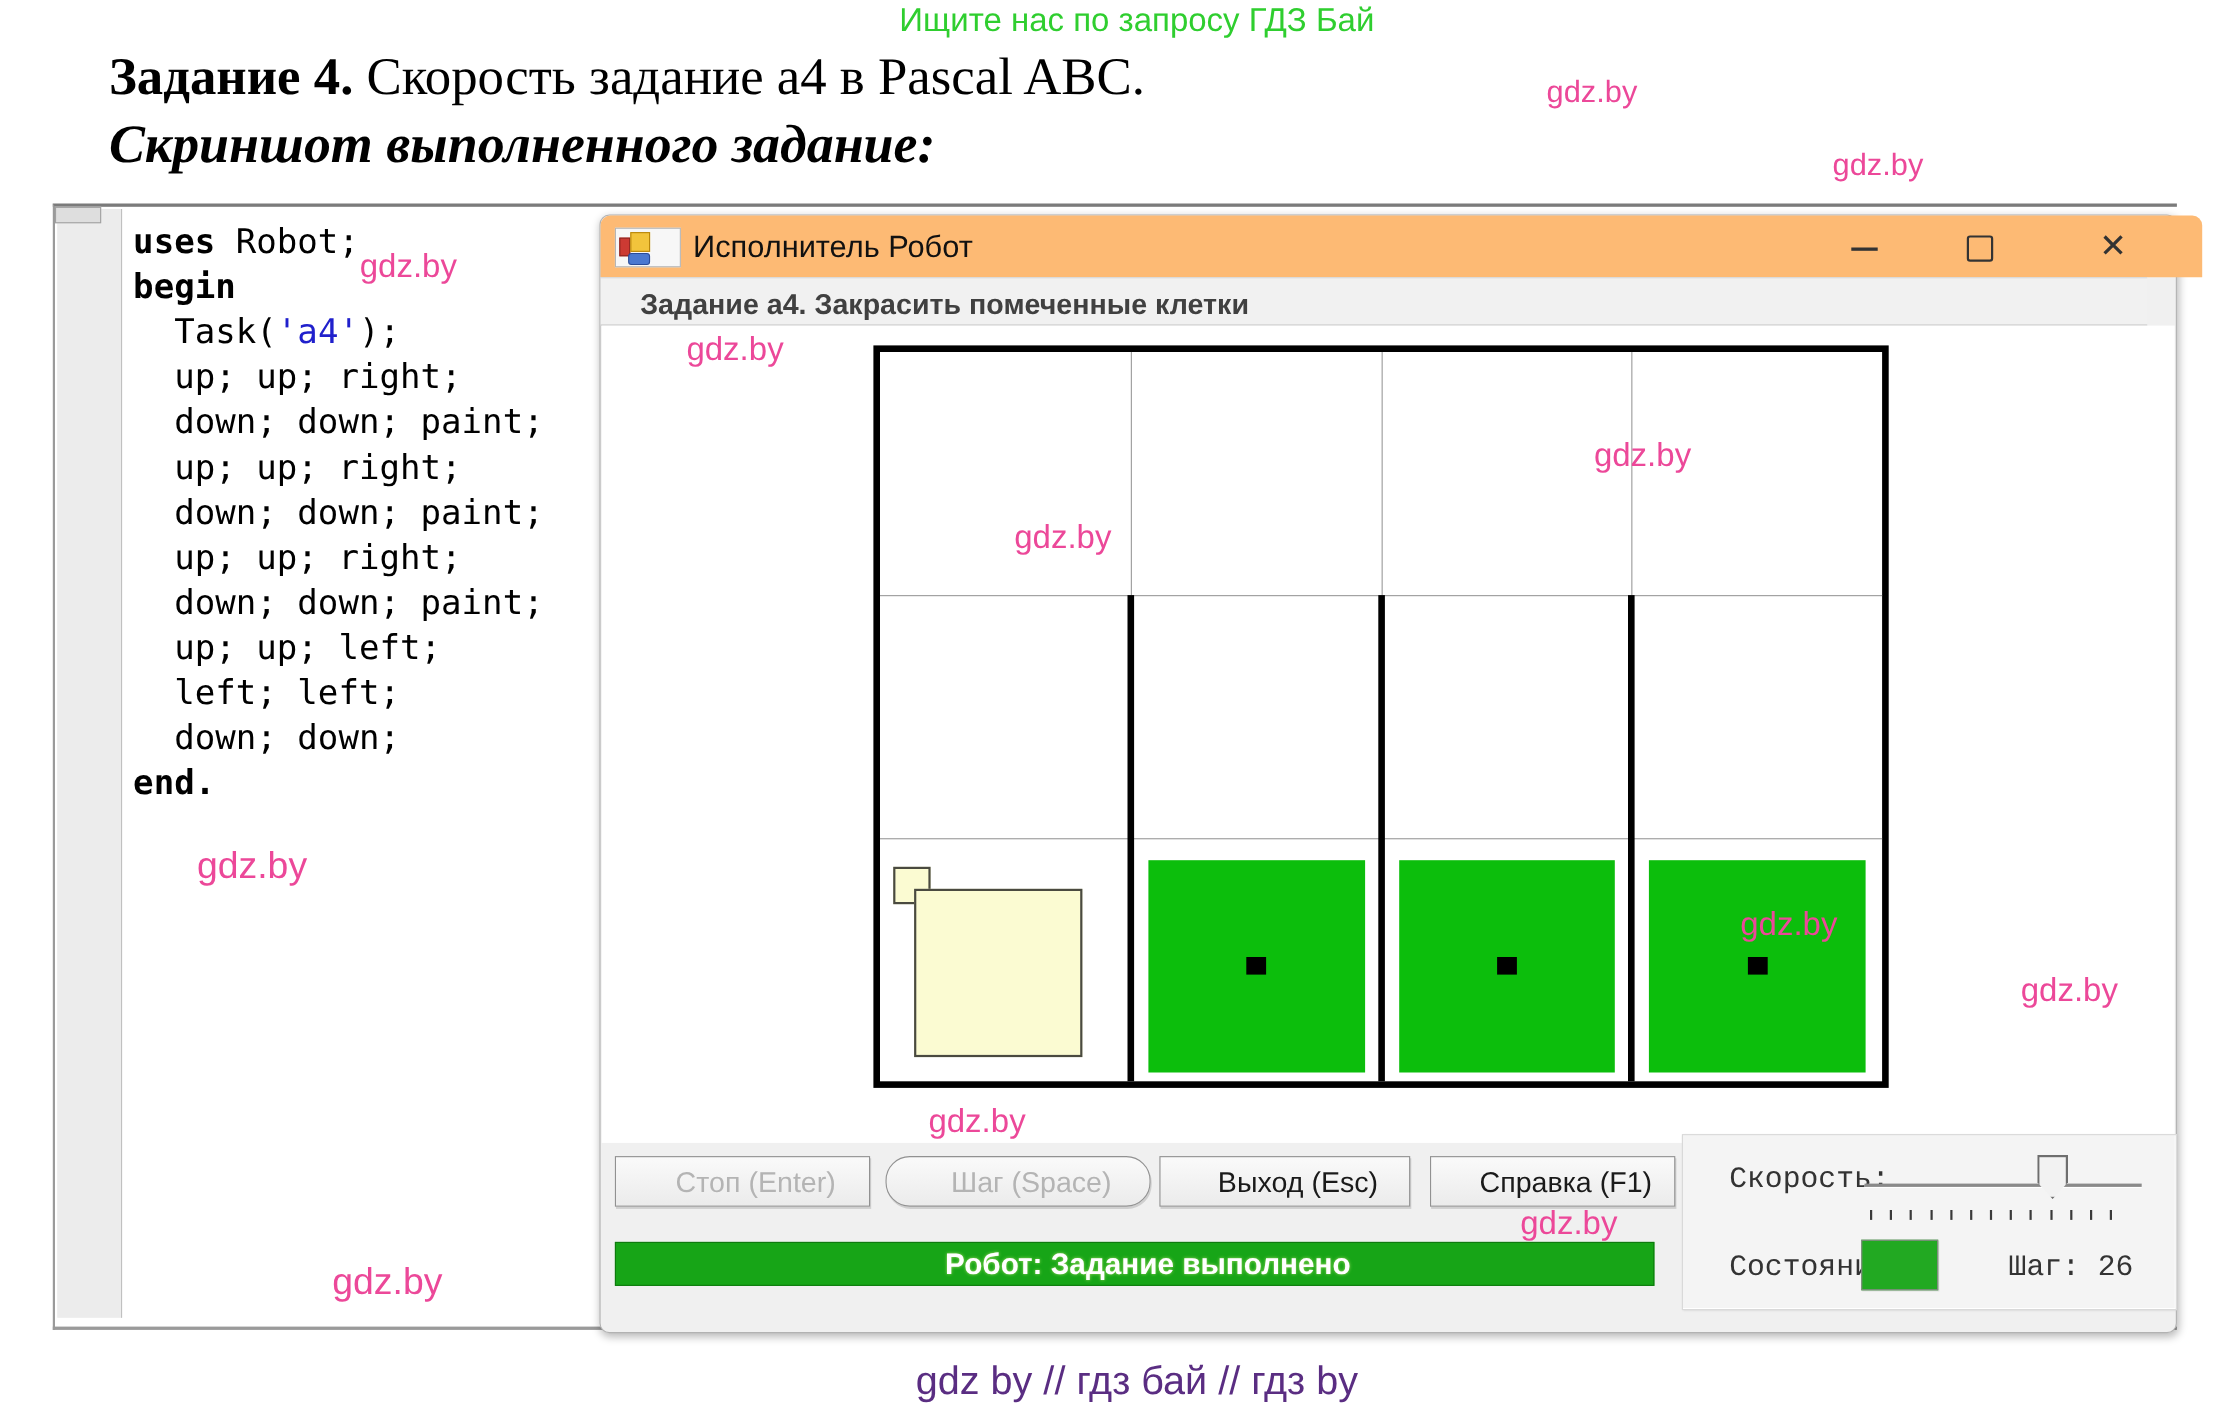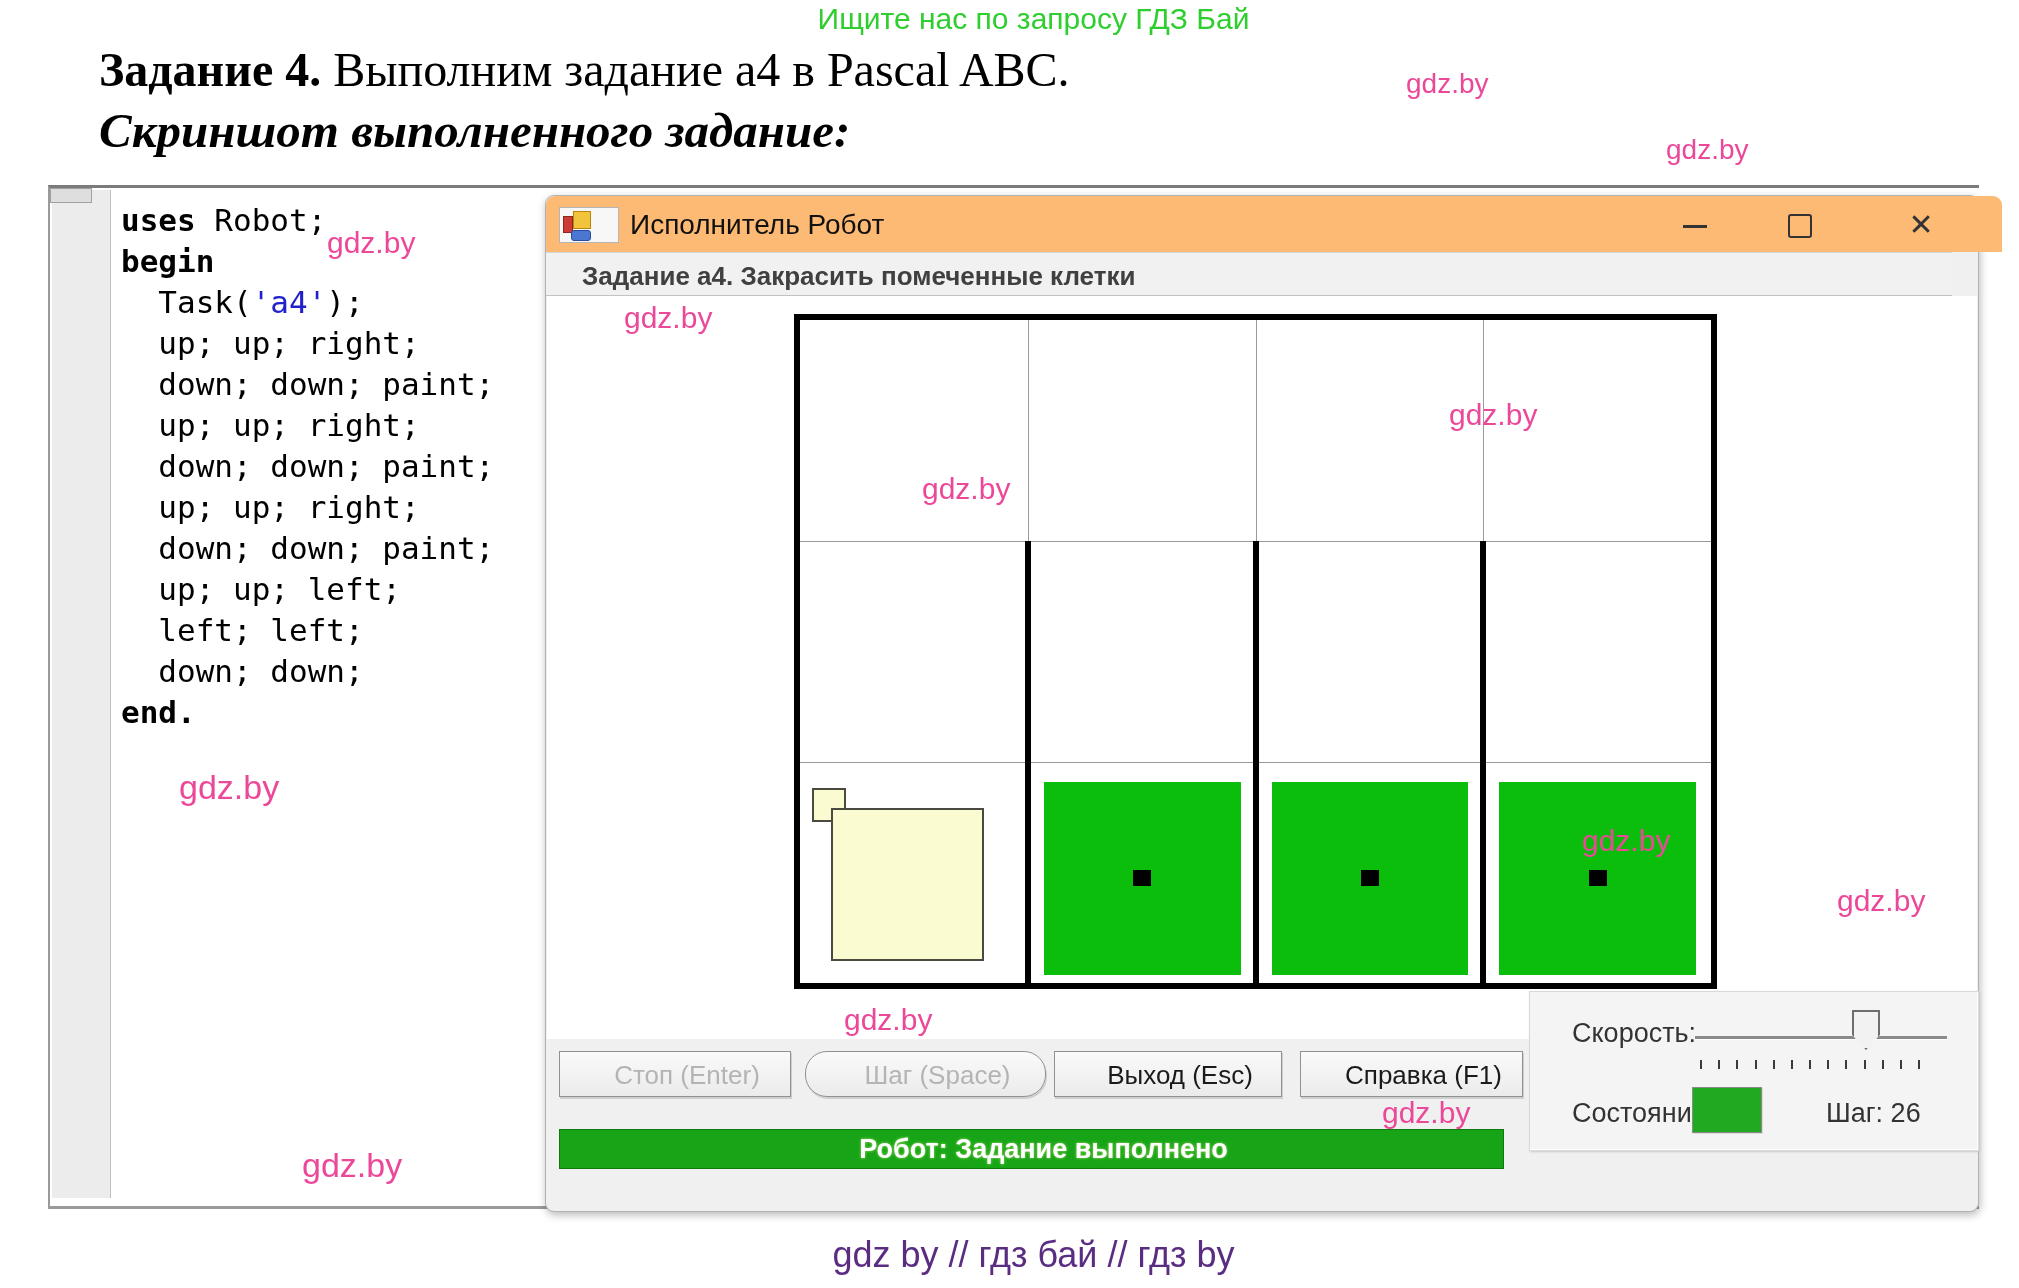--- a/index.html
+++ b/index.html
@@ -57,43 +57,43 @@
 
   
   .ctl-btn{top:855px;height:46px;background:linear-gradient(#fafafa,#ebebeb);
       border:1px solid #919191;box-shadow:1px 2px 0 #cfcfcf;font-size:26px;
       text-align:center;line-height:46px;color:#1a1a1a;box-sizing:border-box;}
   .ctl-btn.disabled{color:#b4b4b4;}
   #status-bar{left:13px;top:933px;width:945px;height:40px;background:#17a517;border:1px solid #0e7a0e;
       box-sizing:border-box;text-align:center;line-height:38px;font-size:27px;font-weight:bold;color:#ffffff;
       text-shadow:0 0 3px #9fdc62;}
 
-  #right-panel{left:983px;top:795px;width:424px;height:158px;background:#f4f4f4;
-      border:1px solid #d9d9d9;box-shadow:-1px -1px 0 #ffffff inset, 1px 1px 2px #c9c9c9;}
+  #right-panel{left:983px;top:835px;width:424px;height:158px;background:#f4f4f4;
+      border:1px solid #d9d9d9;box-shadow:-1px -1px 0 #ffffff inset, 1px 1px 2px #c9c9c9;font-family:Liberation Mono, monospace;}
   .panel-label{font-size:27px;color:#333;}
   #speed-label{left:18px;top:26px;}
   #slider-track{left:165px;top:44px;width:228px;height:3px;background:#8a8a8a;box-shadow:0 1px 0 #fff;}
   #slider-thumb{left:322px;top:18px;width:17px;height:40px;background:#f2f2f2;border:2px solid #6e6e6e;
       box-sizing:border-box;clip-path:polygon(0 0,100% 0,100% 62%,50% 100%,0 62%);}
   #slider-ticks{left:170px;top:68px;width:220px;height:12px;}
   .tick{position:absolute;top:0;width:2px;height:9px;background:#3a3a3a;}
   #state-label{left:18px;top:106px;}
   #state-square{left:162px;top:95px;width:44px;height:44px;background:#22a922;border:1px solid #8a8a8a;
       box-shadow:1px 1px 0 #dcdcdc;}
   #step-label{left:272px;top:106px;}
 
   
   .watermark{color:#ec4899;white-space:nowrap;z-index:5;}
   #footer-text{top:1234px;left:0;width:100%;text-align:center;font-size:36px;color:#5a2d82;z-index:5;}
 </style>
 </head>
 <body>
 
 <div class="abs" id="seo-text">Ищите нас по запросу ГДЗ Бай</div>
-<div class="abs" id="main-title"><b>Задание 4.</b><span> Выполним задание а4 в Pascal ABC.</span></div>
+<div class="abs" id="main-title"><b>Задание 4.</b><span> Скорость задание а4 в Pascal ABC.</span></div>
 <div class="abs" id="sub-title">Скриншот выполненного задание:</div>
 
 <div class="abs" id="code-window">
   <div class="abs" id="code-gutter"></div>
   <div class="abs" id="code-notch"></div>
   <div class="abs" id="code-area"><div><span class="code-kw">uses</span><span class=""> Robot;</span></div><div><span class="code-kw">begin</span></div><div><span class="">  Task(</span><span class="code-str">'a4'</span><span class="">);</span></div><div><span class="">  up; up; right;</span></div><div><span class="">  down; down; paint;</span></div><div><span class="">  up; up; right;</span></div><div><span class="">  down; down; paint;</span></div><div><span class="">  up; up; right;</span></div><div><span class="">  down; down; paint;</span></div><div><span class="">  up; up; left;</span></div><div><span class="">  left; left;</span></div><div><span class="">  down; down;</span></div><div><span class="code-kw">end.</span></div></div>
 </div>
 
 <div class="abs" id="robot-window">
   <div class="abs" id="titlebar">

